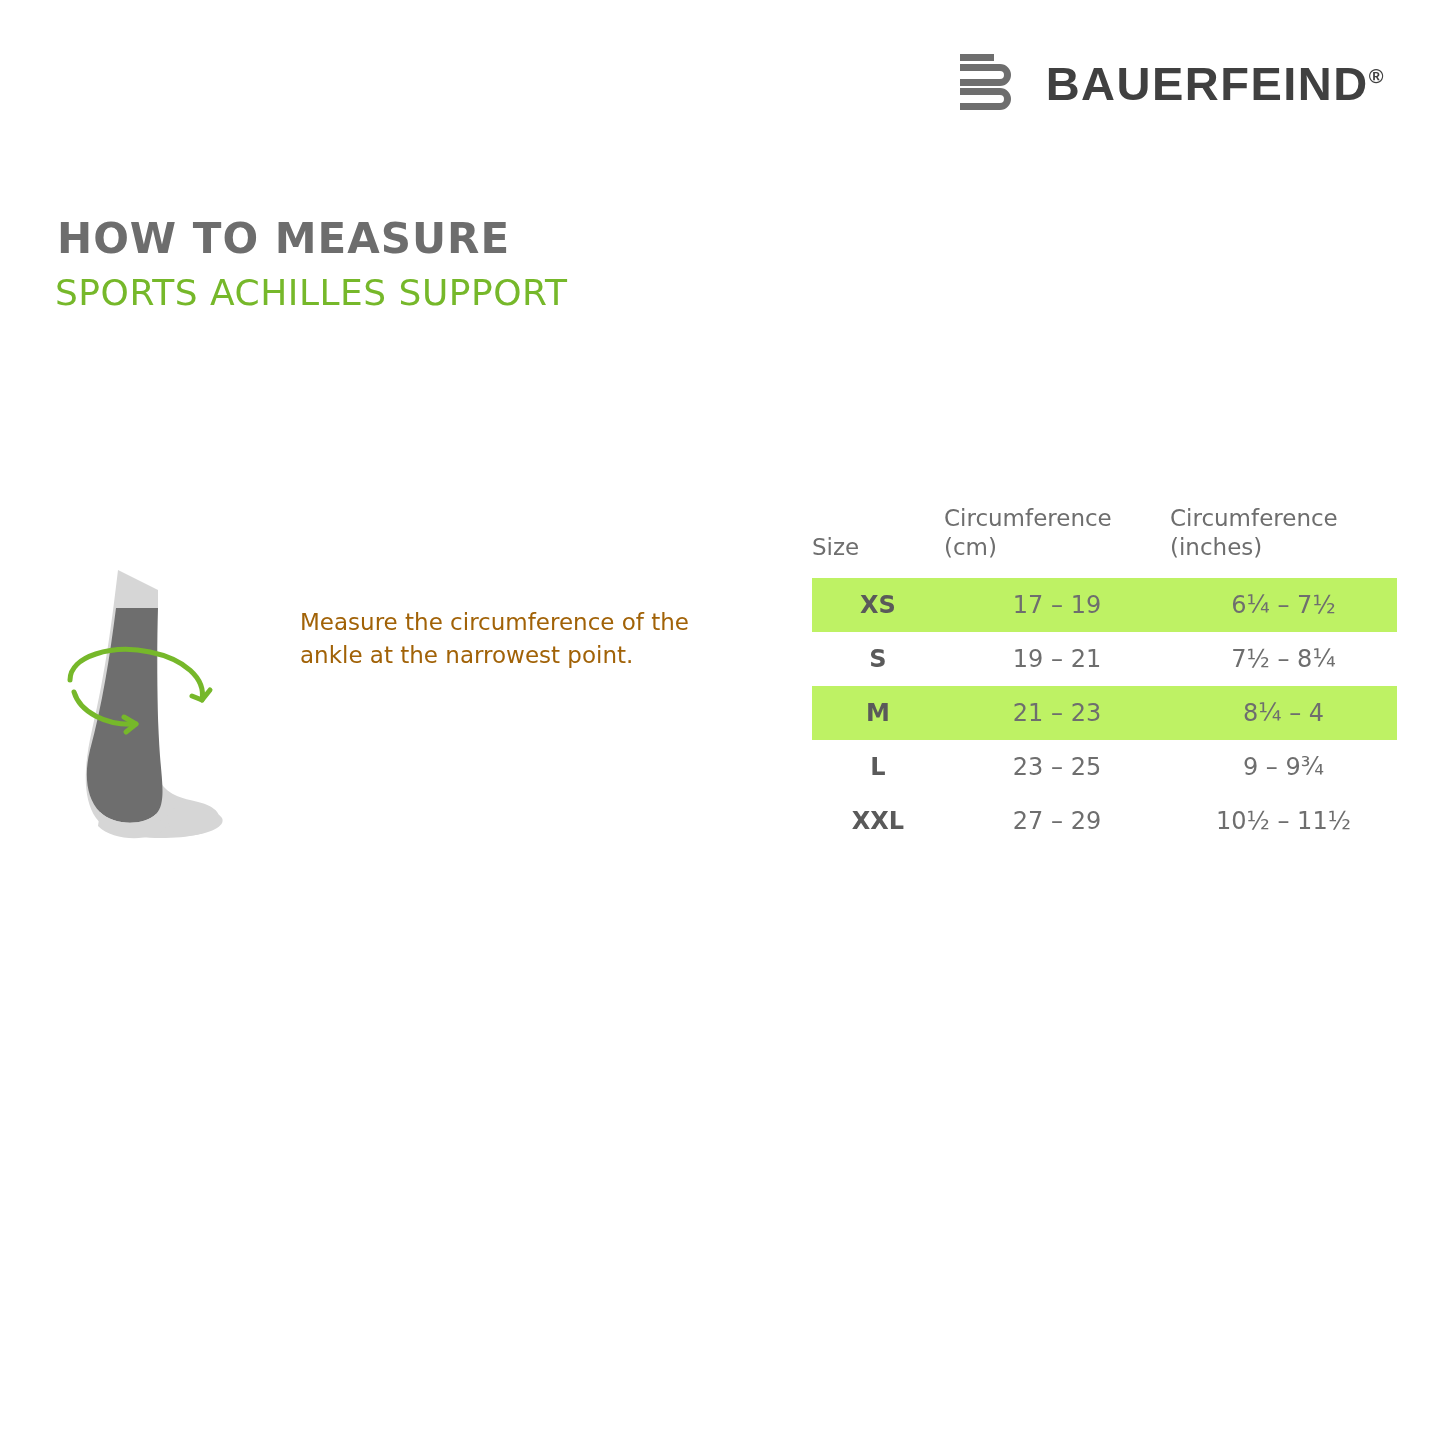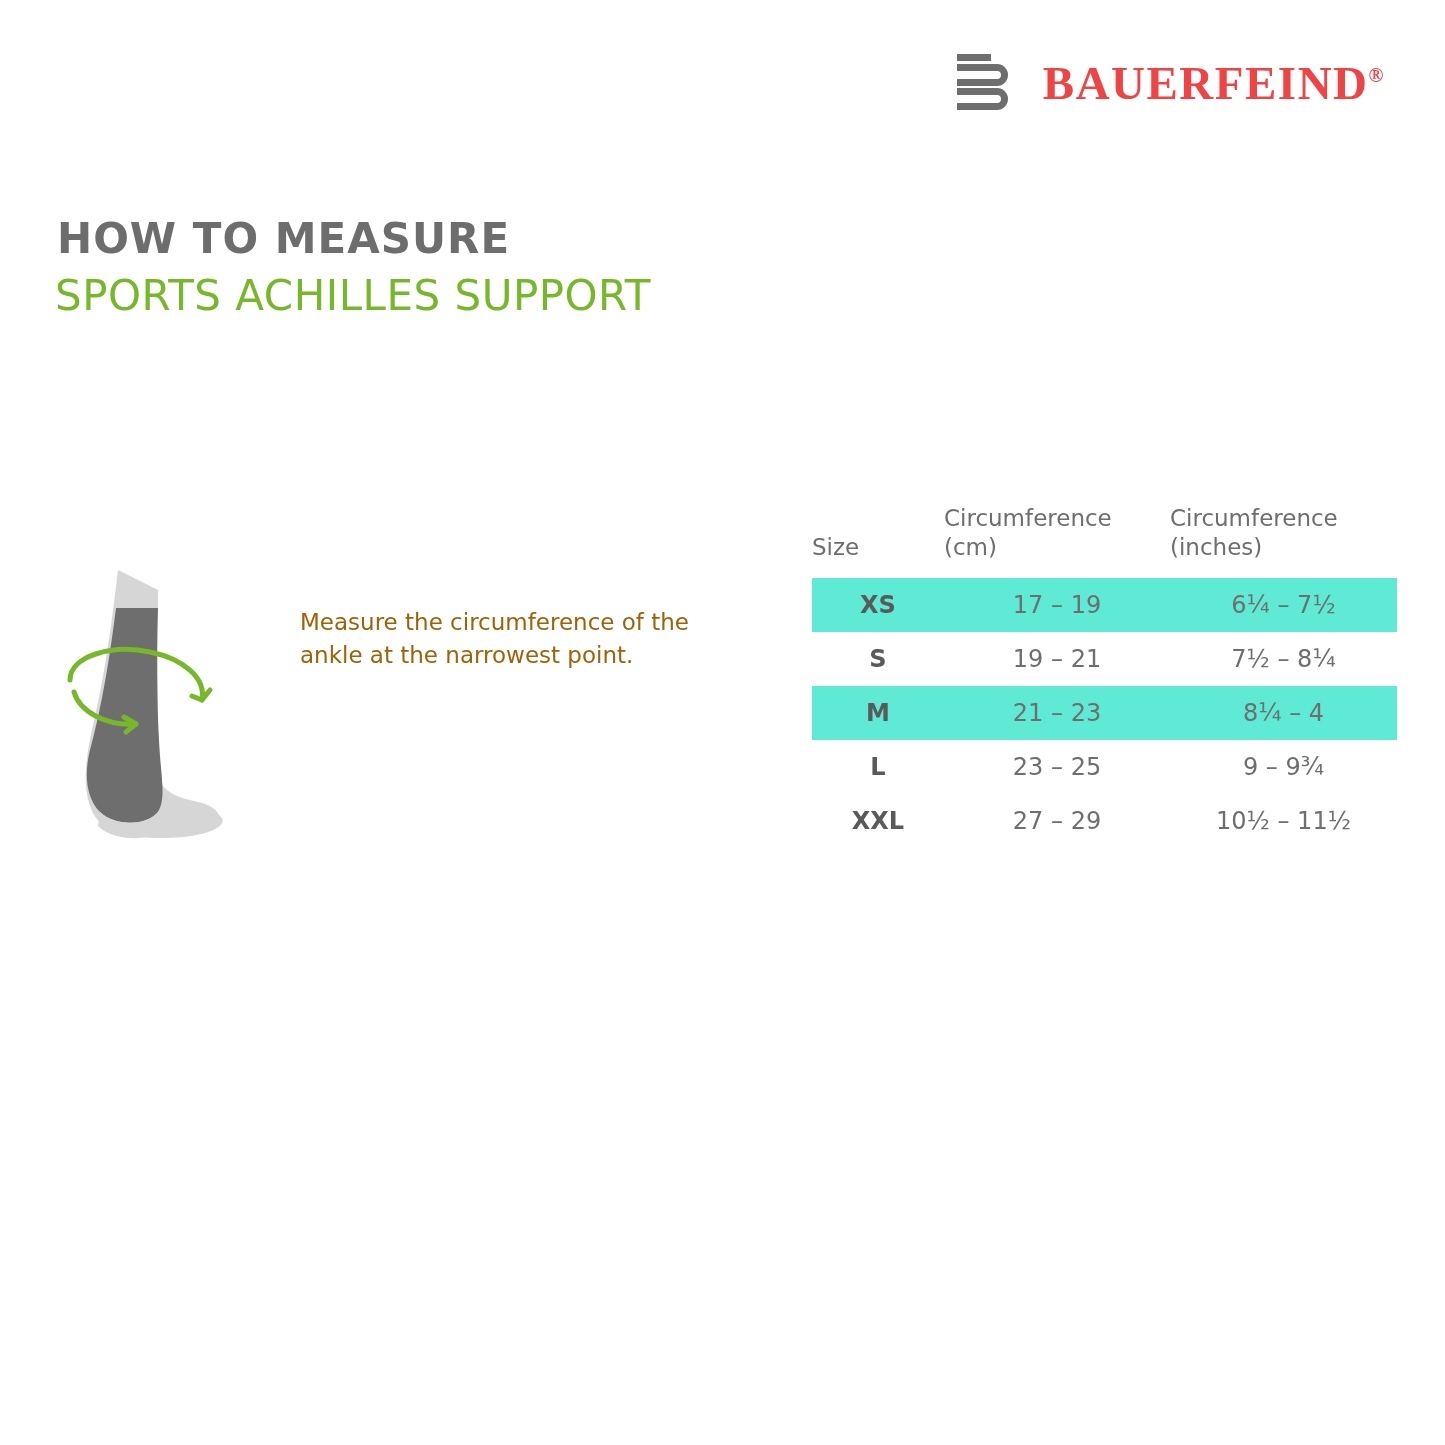--- a/index.html
+++ b/index.html
@@ -24,25 +24,25 @@
     display: flex;
     align-items: center;
     gap: 18px;
   }
   #brand .mark {
     width: 74px;
     height: 74px;
     flex: 0 0 auto;
   }
   #brand .wordmark {
-    font-family: Liberation Serif, serif;
+    font-family: Liberation Sans, sans-serif;
     font-size: 47px;
     font-weight: 700;
     letter-spacing: 1.5px;
-    color: #ef4444;
+    color: #404040;
     white-space: nowrap;
     line-height: 1;
   }
   #brand .reg {
     font-size: 20px;
     vertical-align: super;
     font-weight: 700;
   }
 
   
@@ -53,21 +53,21 @@
   }
   #title-main {
     font-size: 42px;
     font-weight: 700;
     color: #6d6d6d;
     letter-spacing: 1px;
     line-height: 1.05;
     margin: 2px;
   }
   #title-sub {
-    font-size: 42px;
+    font-size: 36px;
     font-weight: 400;
     color: #76b82a;
     letter-spacing: 0.5px;
     line-height: 1.1;
     margin: 12px 0 0 0;
   }
 
   
   #illustration {
     position: absolute;
@@ -113,21 +113,21 @@
     font-size: 24px;
     text-align: center;
     color: #6e6e6e;
     padding: 0;
   }
   #size-table td.size-cell {
     font-weight: 700;
     color: #5a5a5a;
   }
   #size-table tbody tr.shaded td {
-    background: #5eead4;
+    background: #bef264;
   }
 </style>
 </head>
 <body>
 
 <div id="brand">
   <span class="mark">
     <svg viewBox="0 0 74 74" width="74" height="74" aria-hidden="true">
       <g fill="#6e6e6e">
         <path d="M6,18 h40 a11,11 0 0 1 0,22 h-40 a0,0 0 0 1 0,0 v-7 h40 a4,4 0 0 0 0,-8 h-40 z"></path>

